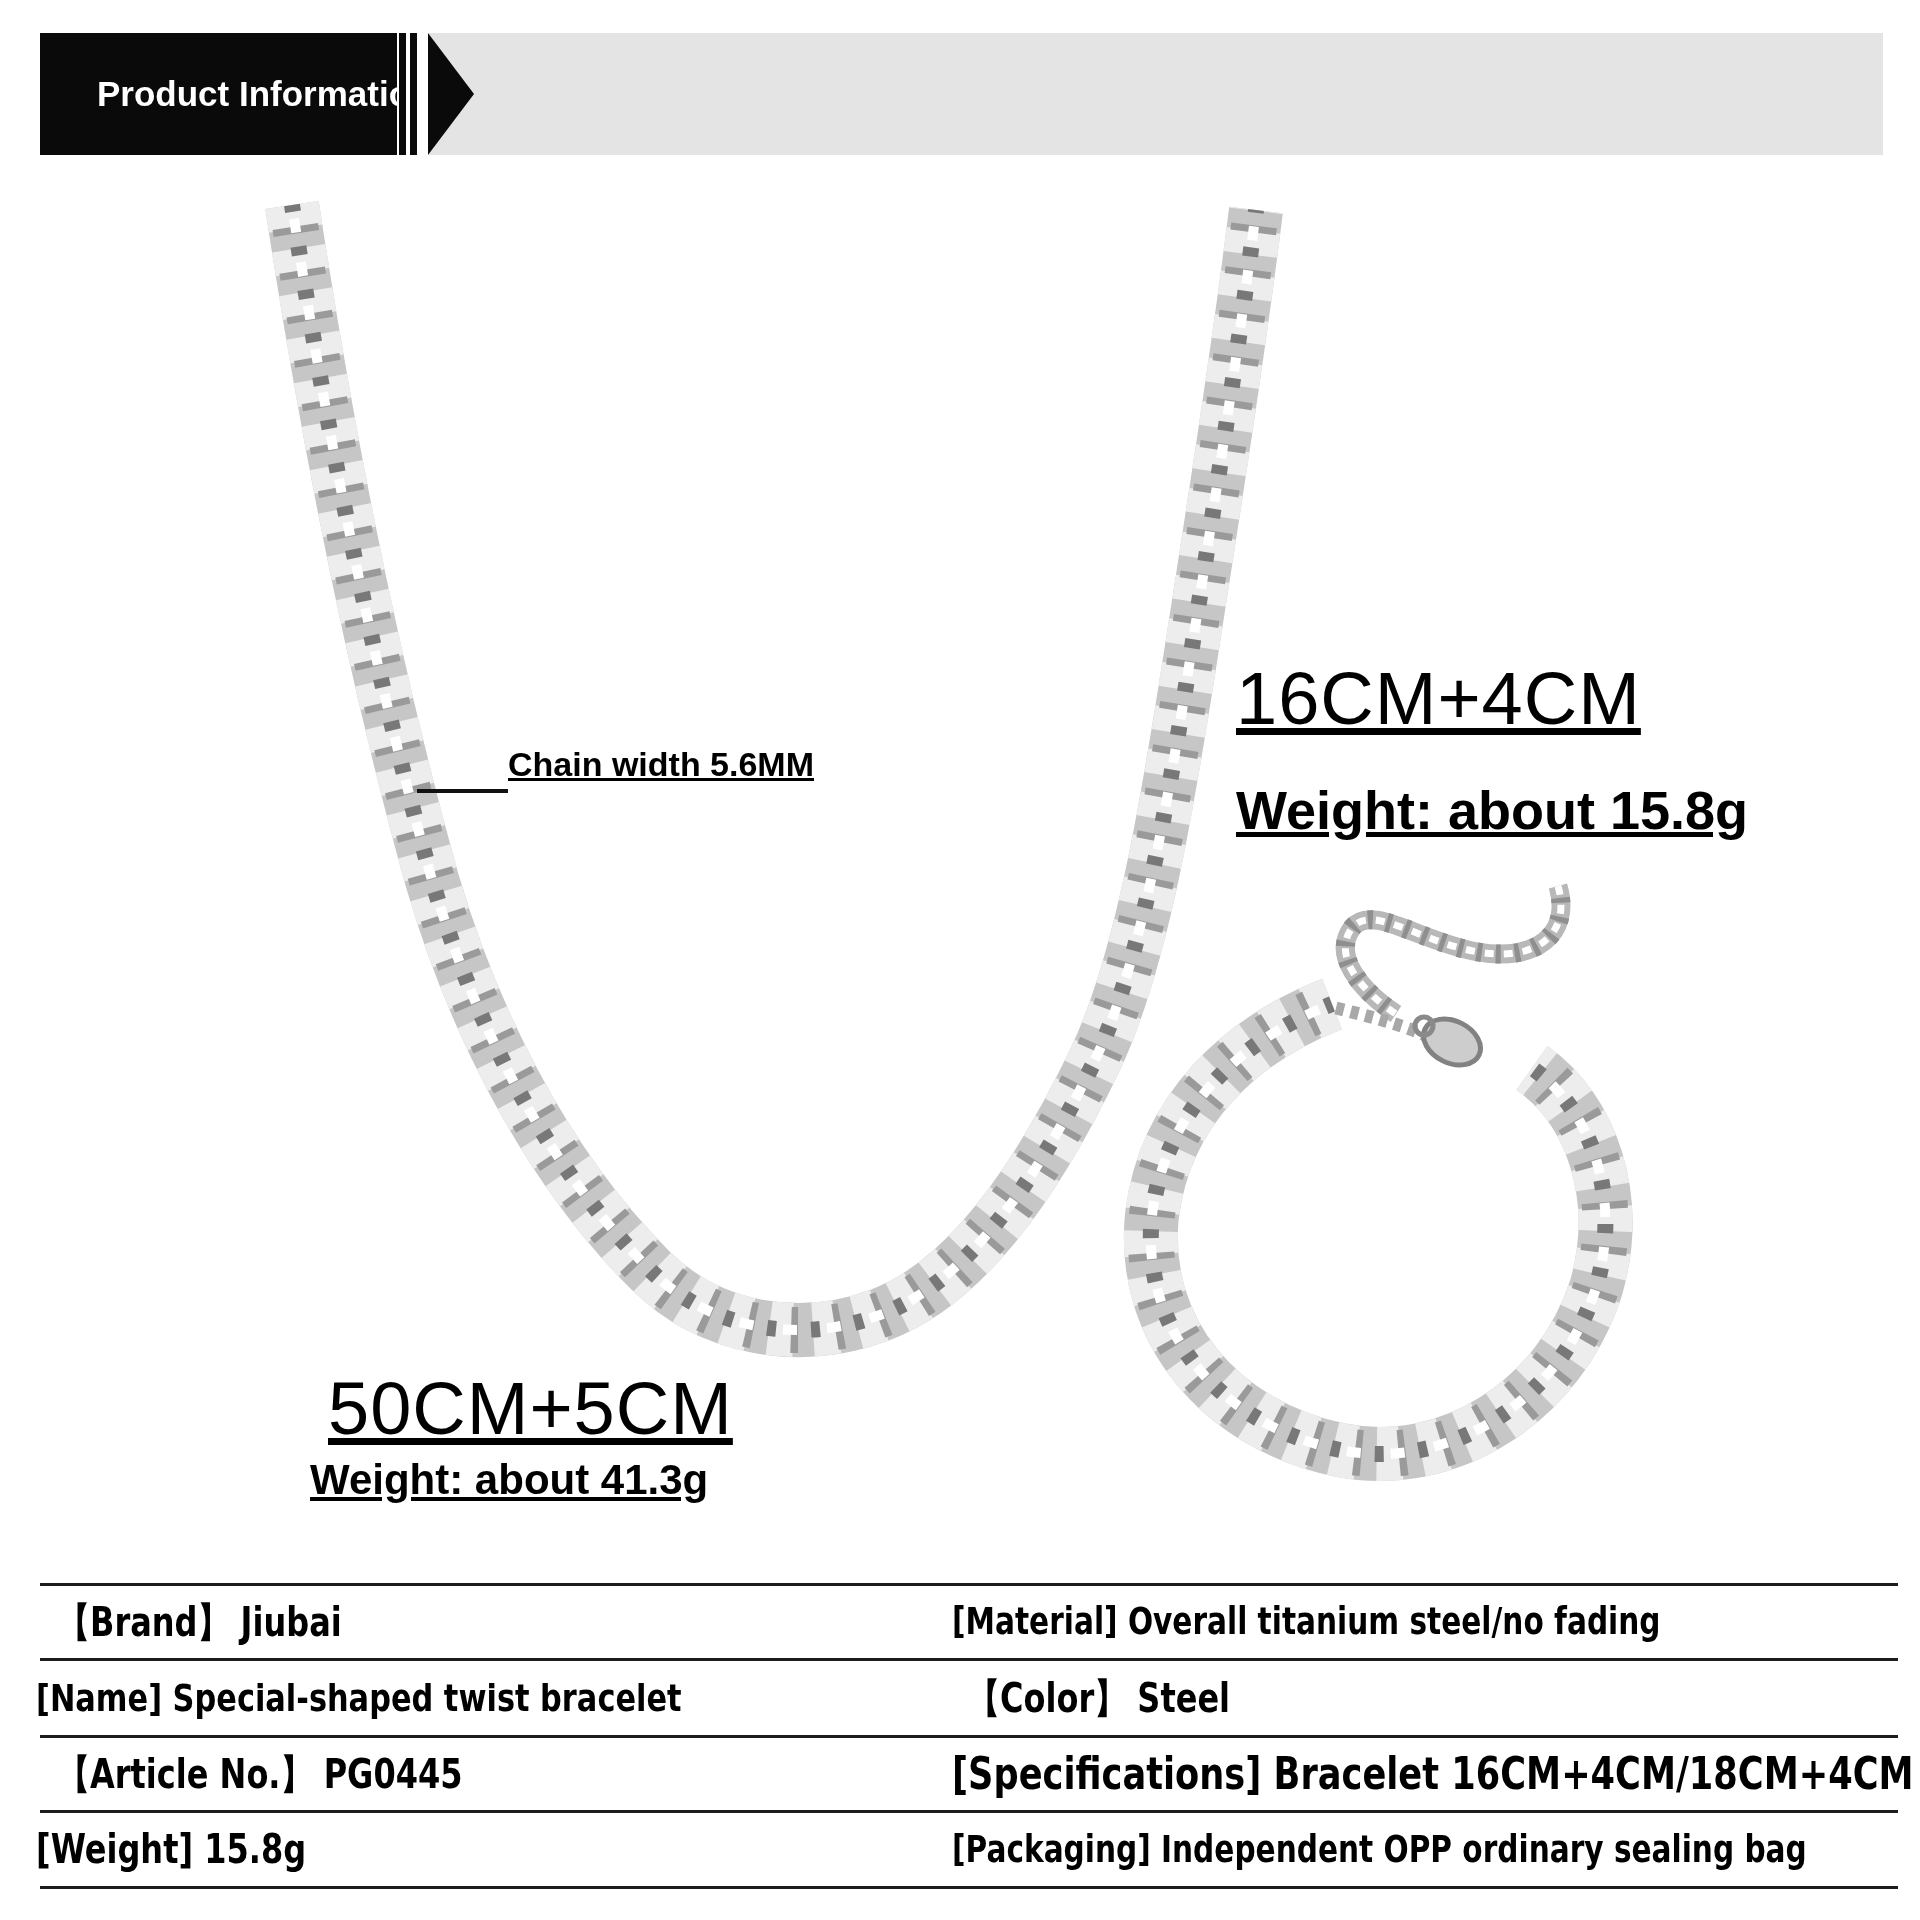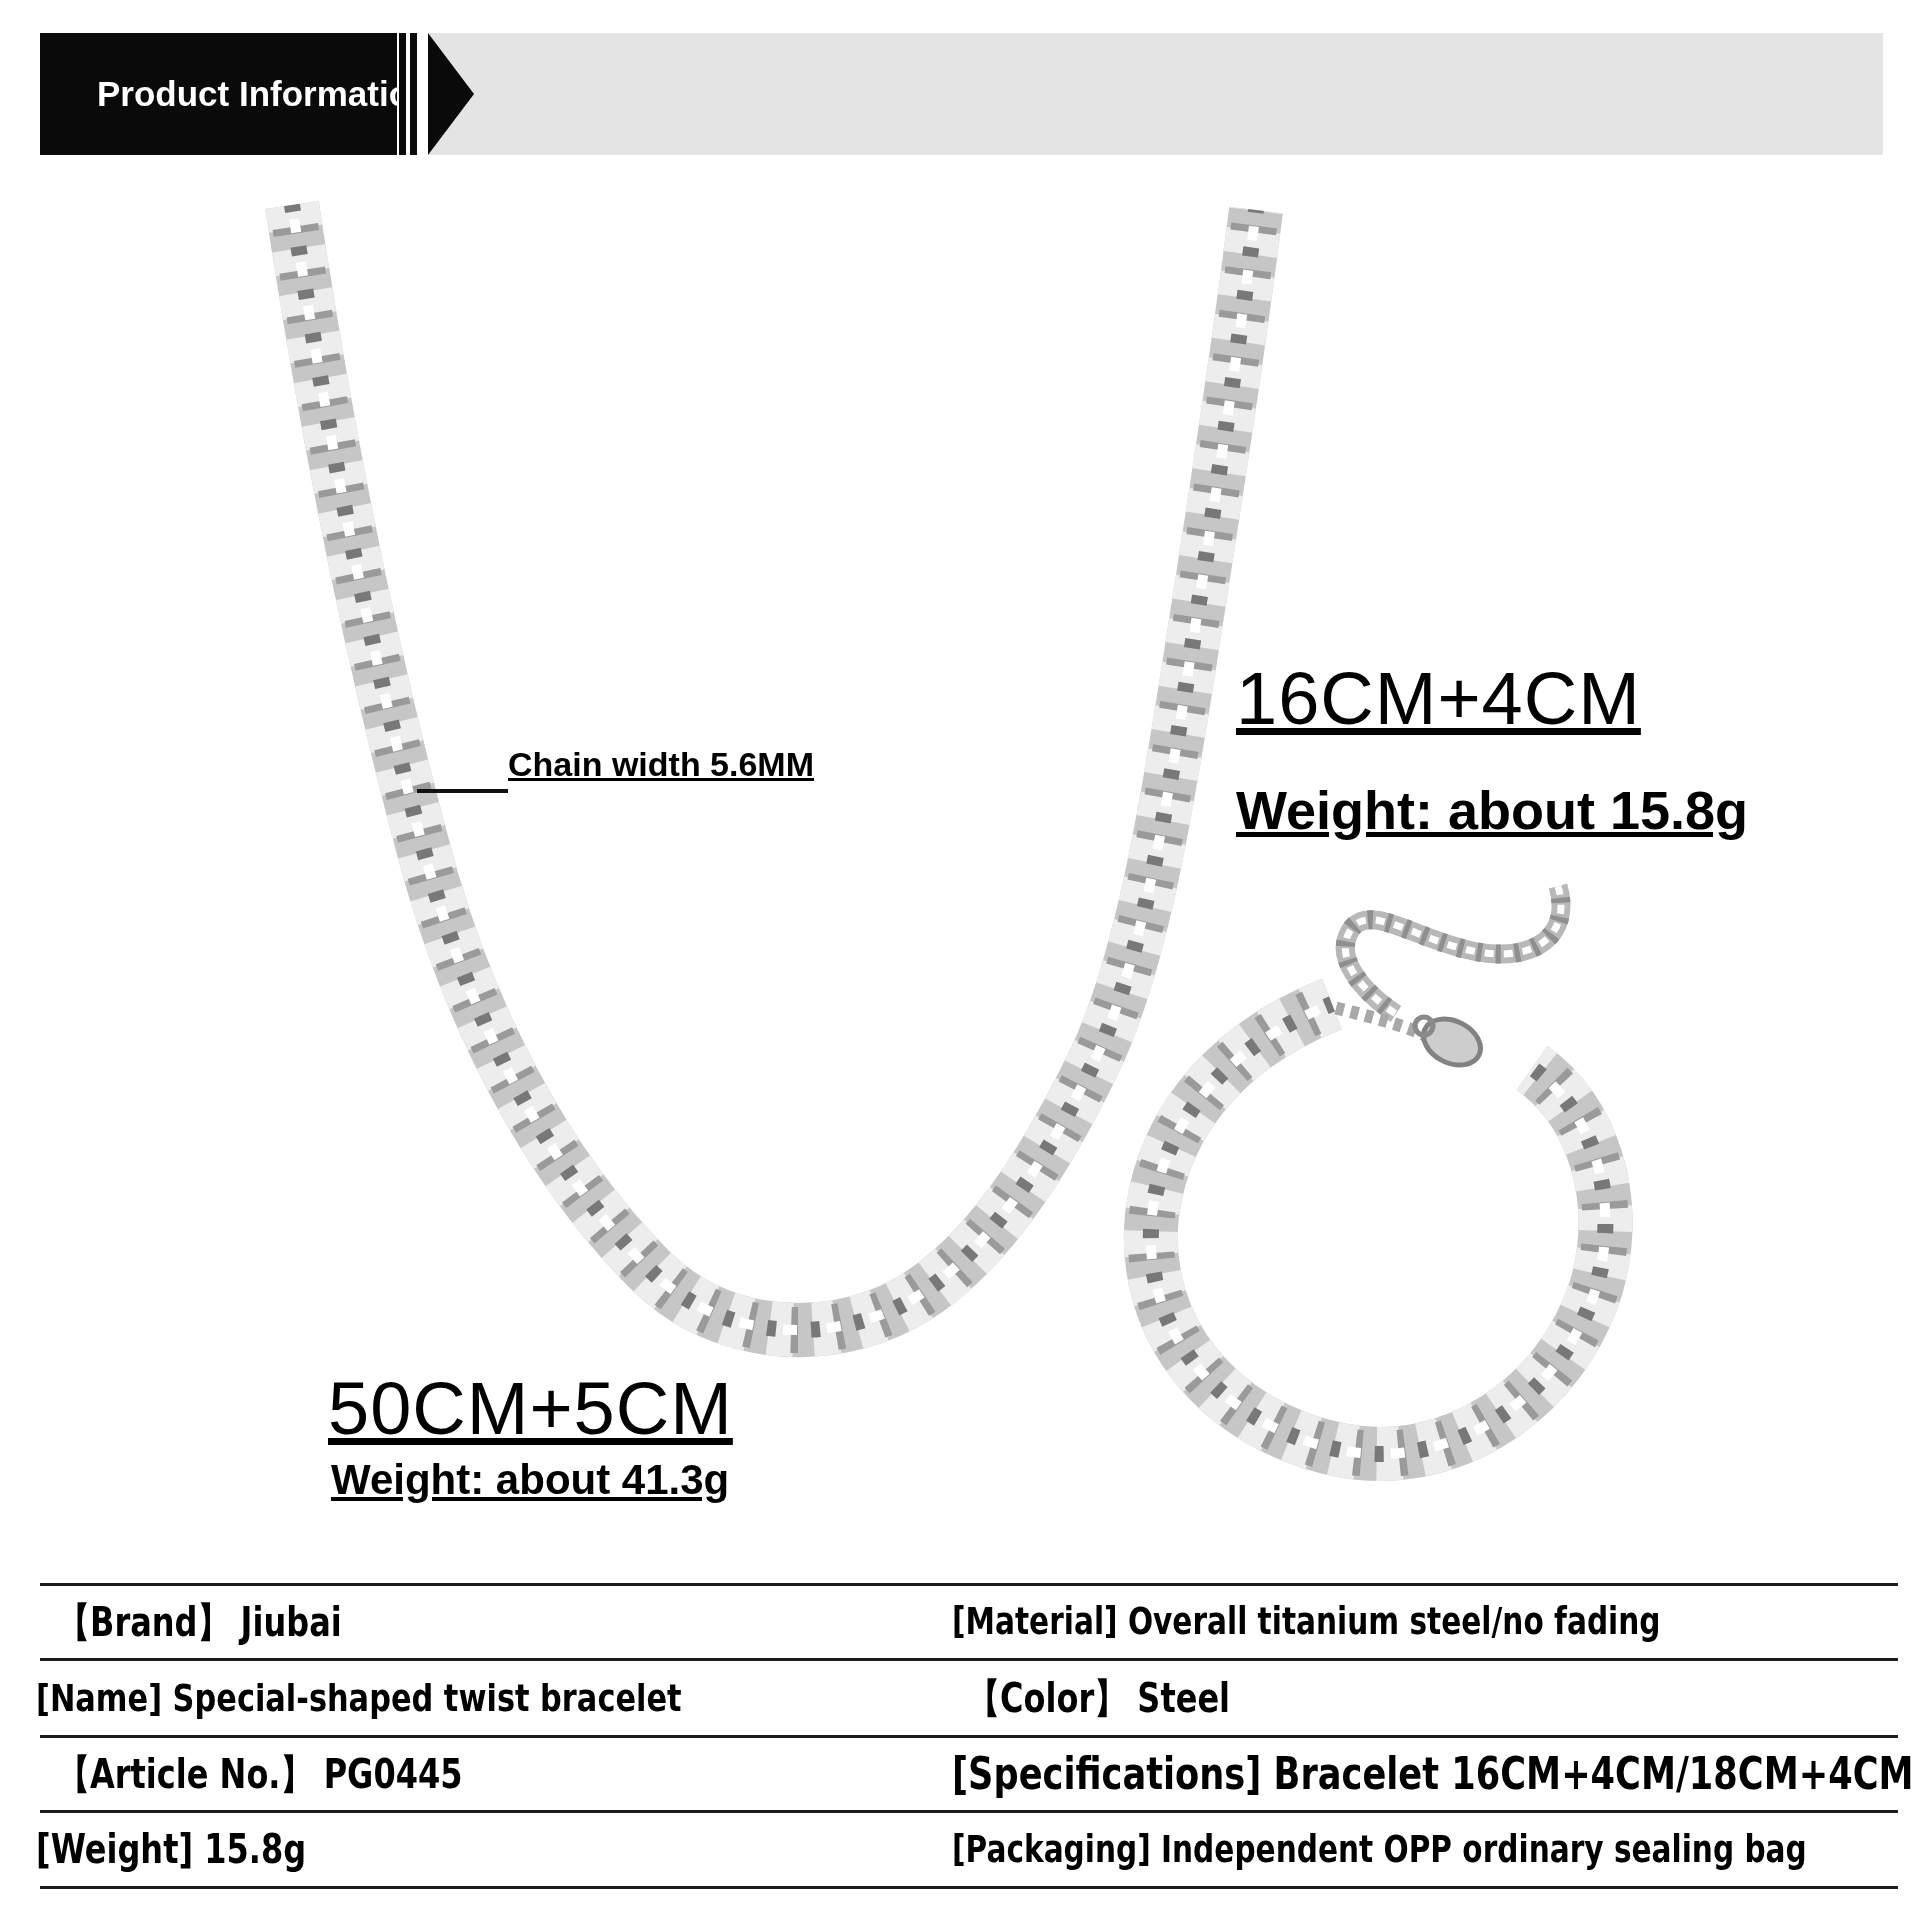--- a/index.html
+++ b/index.html
@@ -36,21 +36,21 @@
   .ex2{fill:none;stroke:#8f8f8f;stroke-width:19;stroke-dasharray:5 14;stroke-dashoffset:7;}
   .ex3{fill:none;stroke:#ffffff;stroke-width:7;stroke-dasharray:9 10;}
   .cnn{fill:none;stroke:#a8a8a8;stroke-width:13;stroke-dasharray:8 7;}
   
   .abs{position:absolute;white-space:nowrap;text-decoration:underline;}
   .t-chainwidth{left:508px;top:745px;font-size:34px;font-weight:700;}
   .leader{position:absolute;left:417px;top:789px;width:91px;height:4px;background:#111;}
   .t-bsize{left:1236px;top:656px;font-size:74px;font-weight:400;letter-spacing:1px;}
   .t-bweight{left:1236px;top:779px;font-size:54px;font-weight:700;}
   .t-nsize{left:328px;top:1330px;font-size:74px;font-weight:400;letter-spacing:1px;margin-top:36px;}
-  .t-nweight{left:331px;top:1456px;font-size:42px;font-weight:700;}
+  .t-nweight{left:310px;top:1456px;font-size:42px;font-weight:700;}
   
   .hline{position:absolute;left:40px;width:1858px;height:3px;background:#1c1c1c;}
   #hl-1{top:1583px;} #hl-2{top:1658px;} #hl-3{top:1735px;} #hl-4{top:1810px;} #hl-5{top:1886px;}
   .cell{
     position:absolute;font-weight:700;white-space:nowrap;color:#000;
     transform:scaleX(0.8);transform-origin:left center;
     font-family:"DejaVu Sans", "Liberation Sans", sans-serif;
   }
   .r1{top:1586px;height:72px;line-height:72px;}
   .r2{top:1661px;height:74px;line-height:74px;}

